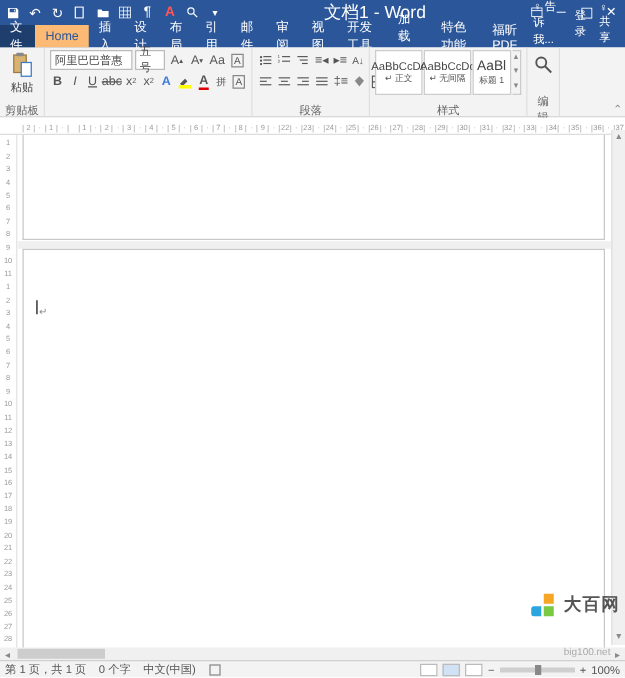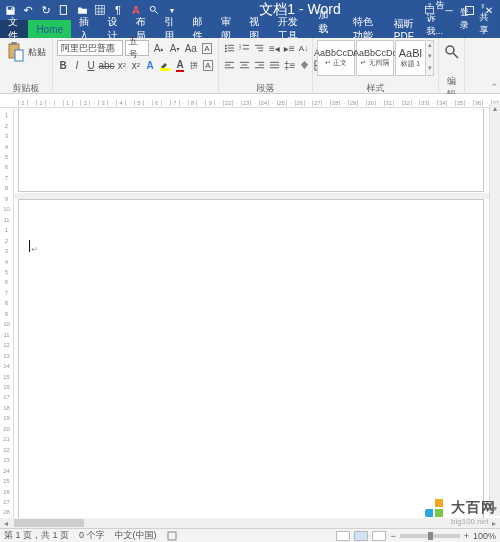--- a/index.html
+++ b/index.html
@@ -6,29 +6,29 @@
   body { width: 500px; height: 542px; background: #fff; overflow: hidden; position: relative; font-size: 10px; }
   .titlebar { background: #2b579a; color: #fff; height: 20px; display: flex; align-items: center; padding: 0 4px; }
   .qat { display: flex; gap: 6px; align-items: center; }
   .qat span { width: 12px; height: 12px; display: inline-flex; align-items: center; justify-content: center; font-size: 11px; color: #fff; }
   .title-center { flex: 1; text-align: center; font-size: 14px; }
   .title-right { display: flex; gap: 6px; align-items: center; font-size: 10px; }
   .win-icon { width: 14px; height: 14px; display: inline-flex; align-items: center; justify-content: center; }
   .tabbar { background: #2b579a; height: 18px; display: flex; align-items: flex-end; }
   .tab { padding: 2px 8px; color: #fff; font-size: 10px; height: 18px; display: flex; align-items: center; cursor: pointer; }
   .tab.file { background: #1e3e6e; }
-  .tab.active { background: #22c55e; color: #2b579a; }
+  .tab.active { background: #fdba74; color: #2b579a; }
   .tab-right { margin-left: auto; display: flex; align-items: center; padding-right: 6px; gap: 10px; }
   .tab-right span { color: #fff; font-size: 9px; }
   .ribbon { background: #f3f3f3; height: 56px; border-bottom: 1px solid #d0d0d0; display: flex; position: relative; }
   .rgroup { display: flex; flex-direction: column; justify-content: space-between; border-right: 1px solid #e0e0e0; padding: 2px 4px 0 4px; height: 56px; }
   .rgroup .ctrl { display: flex; flex-direction: column; gap: 1px; }
   .rgroup .row { display: flex; align-items: center; gap: 2px; height: 16px; }
   .rgroup .label { text-align: center; font-size: 9px; color: #666; height: 12px; display: flex; align-items: center; justify-content: center; }
-  .bigbtn { display: flex; flex-direction: row; align-items: center; justify-content: center; gap: 2px; padding: 2px 2px; cursor: pointer; }
+  .bigbtn { display: flex; flex-direction: column; align-items: center; justify-content: center; gap: 2px; padding: 2px 2px; cursor: pointer; }
   .bigbtn .ico { width: 20px; height: 20px; display: flex; align-items: center; justify-content: center; }
   .bigbtn .lbl { font-size: 9px; color: #444; }
   .fontbox { height: 16px; border: 1px solid #bbb; background: #fff; font-size: 9px; display: flex; align-items: center; padding: 0 3px; color: #444; }
   .sbtn { width: 15px; height: 15px; display: inline-flex; align-items: center; justify-content: center; font-size: 10px; color: #555; cursor: pointer; border: 1px solid transparent; }
   .stylebox { border: 1px solid #ccc; background: #fff; width: 38px; height: 36px; display: flex; flex-direction: column; align-items: center; justify-content: center; gap: 0; cursor: pointer; }
   .stylebox .prev { font-size: 9px; color: #444; }
   .stylebox .name { font-size: 7px; color: #555; }
   .stylebox.big .prev { font-size: 11px; }
   .ribcollapse { position: absolute; right: 2px; bottom: 1px; font-size: 9px; color: #888; cursor: pointer; }
   .ruler-h { background: #fff; height: 14px; border-bottom: 1px solid #ddd; position: relative; overflow: hidden; font-size: 6px; color: #888; padding-left: 18px; }
@@ -49,21 +49,21 @@
   .scroll-h .thumb { height: 8px; width: 70px; background: #cdcdcd; margin-left: 2px; cursor: pointer; }
   .statusbar { position: absolute; bottom: 0; left: 0; width: 100%; height: 14px; background: #f3f3f3; border-top: 1px solid #d0d0d0; display: flex; align-items: center; font-size: 9px; color: #555; padding: 0 4px; gap: 10px; }
   .statusbar .right { margin-left: auto; display: flex; gap: 4px; align-items: center; }
   .viewbtn { width: 14px; height: 10px; border: 1px solid #bbb; background: #fff; cursor: pointer; }
   .zoom-slider { width: 60px; height: 4px; background: #cfcfcf; position: relative; }
   .zoom-slider .knob { position: absolute; left: 28px; top: -2px; width: 5px; height: 8px; background: #888; }
   .watermark { position: absolute; right: 4px; bottom: 16px; display: flex; align-items: flex-start; gap: 4px; }
   .watermark .logo { width: 22px; height: 22px; position: relative; }
   .watermark .logo .sq { position: absolute; width: 8px; height: 8px; }
   .watermark .t1 { font-size: 14px; font-weight: bold; color: #555; letter-spacing: 1px; }
-  .watermark .t2 { font-size: 8px; color: #aaa; }
+  .watermark .t2 { font-size: 8px; color: #aaa; margin-top: 24px; }
   svg { display: block; }
 </style>
 </head>
 <body>
 
 <div class="titlebar">
   <div class="qat">
     <span>
         <svg width="11" height="11" viewBox="0 0 16 16">
           <path fill="#fff" d="M2 2h10l2 2v10H2zM4 3v4h7V3zm5 1h1v2H9z"></path>

